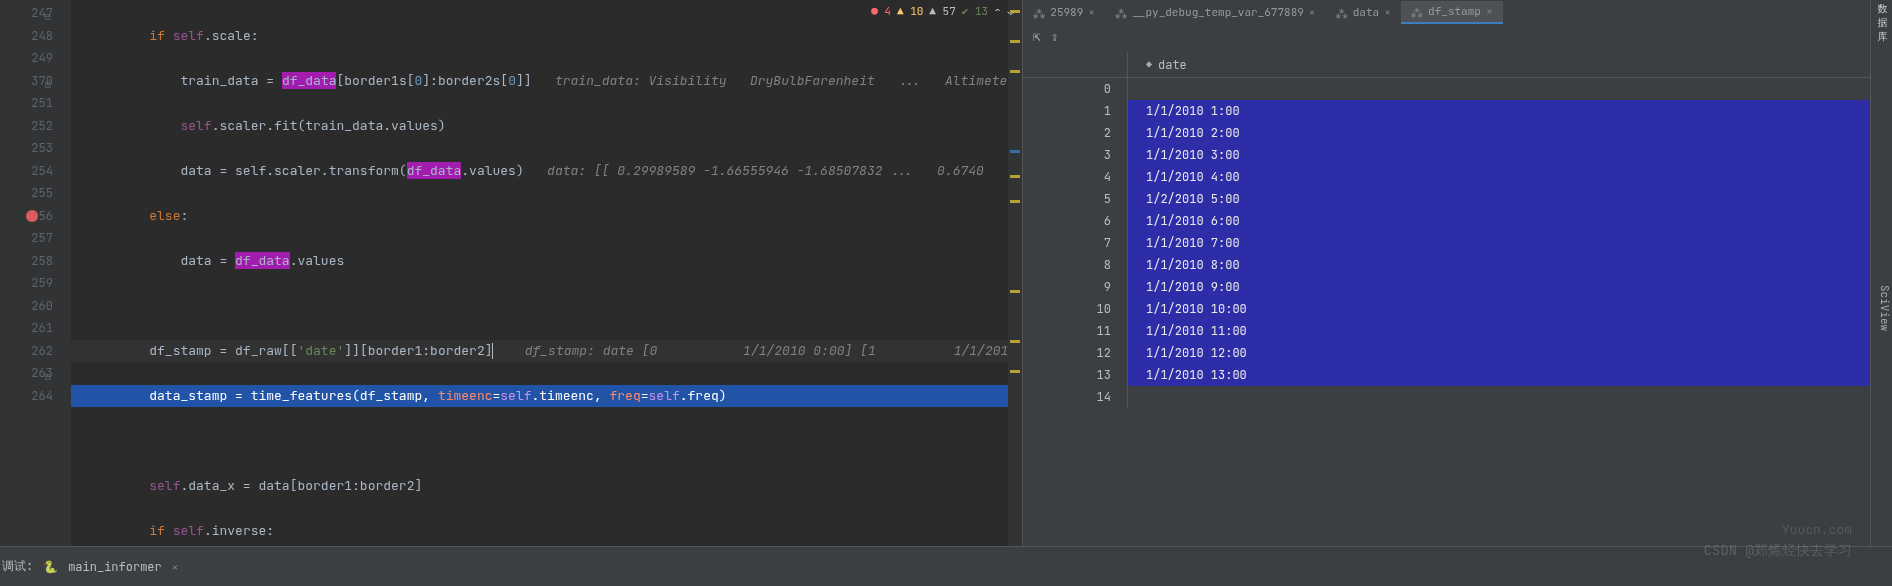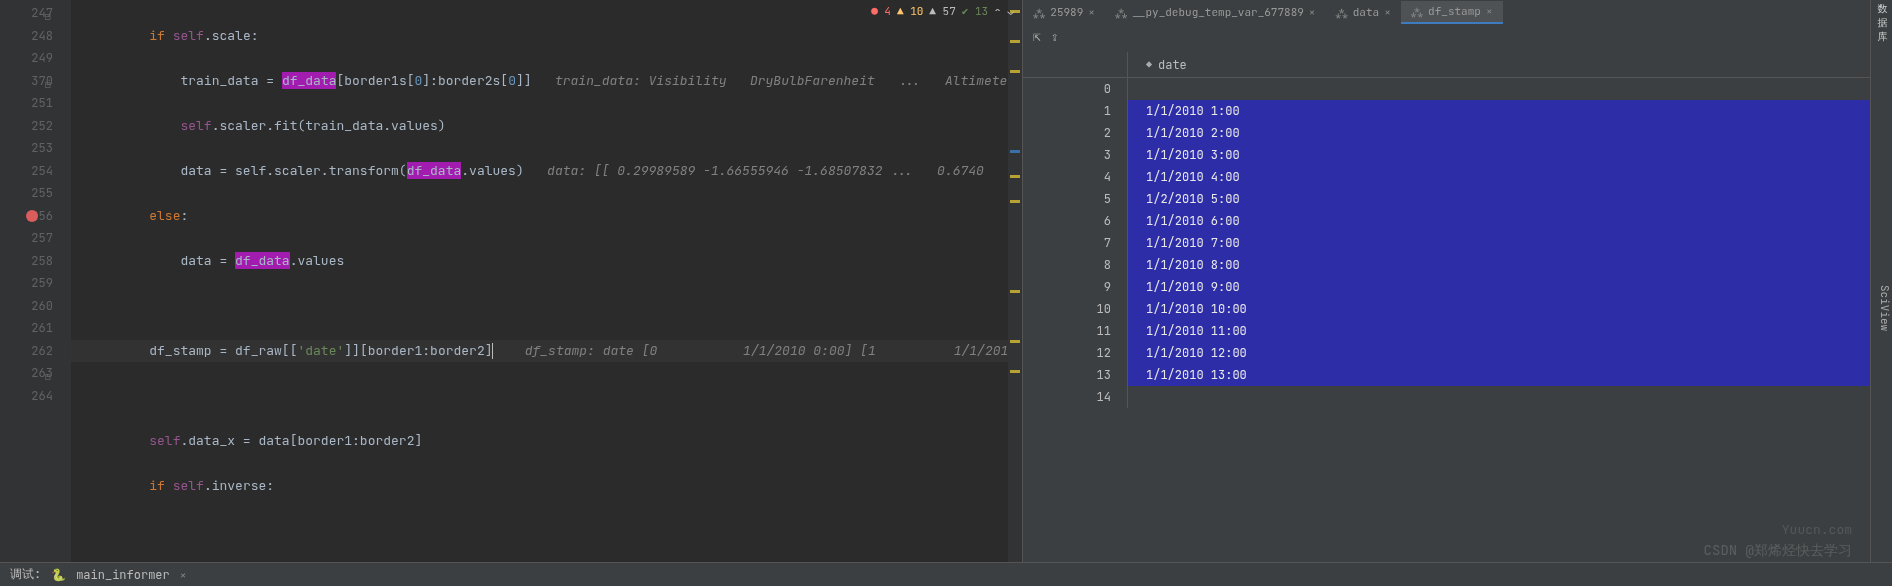--- a/index.html
+++ b/index.html
@@ -57,21 +57,21 @@
 .dt-header { display: flex; background: #3c3f41; border-bottom: 1px solid #555; height: 26px; position: sticky; top: 0; }
 .dt-idx-col { width: 105px; text-align: right; padding-right: 16px; color: #bbb; border-right: 1px solid #555; line-height: 22px; font-size: 12px; }
 .dt-date-col { flex: 1; padding-left: 18px; line-height: 22px; font-size: 12px; }
 .dt-header .dt-date-col { color: #bbb; display: flex; align-items: center; gap: 6px; }
 .dt-row { display: flex; height: 22px; }
 .dt-row .dt-date-col { background: #2d2da8; color: #e8e8e8; }
 .dt-sort { font-size: 10px; color: #aaa; }
 .data-footer { height: 24px; display: flex; justify-content: space-between; padding: 3px 12px; font-size: 11px; color: #aaa; border-top: 1px solid #555; }
 .side-tool { width: 22px; background: #3c3f41; border-left: 1px solid #555; writing-mode: vertical-rl; text-align: center; padding-top: 30px; color: #aaa; font-size: 11px; position: relative; }
 .side-db { position: absolute; top: 2px; left: 2px; writing-mode: horizontal-tb; font-size: 10px; color: #ccc; }
-.debug-bar { position: absolute; bottom: 0; left: 0; right: 0; height: 24px; background: #3c3f41; border-top: 1px solid #555; display: flex; align-items: center; padding: 0 10px; font-size: 12px; color: #bbb; gap: 10px; margin-top: 40px; }
+.debug-bar { position: absolute; bottom: 0; left: 0; right: 0; height: 40px; background: #3c3f41; border-top: 1px solid #555; display: flex; align-items: center; padding: 0 2px; font-size: 12px; color: #bbb; gap: 10px; margin-top: 40px; }
 .watermark { position: absolute; bottom: 26px; right: 40px; color: rgba(200,200,200,0.22); font-size: 14px; pointer-events: none; }
 .watermark2 { position: absolute; bottom: 48px; right: 40px; color: rgba(200,200,200,0.18); font-size: 13px; pointer-events: none; }
 </style>
 </head>
 <body>
 
 <div class="main-layout">
   <div class="editor-area">
     <div class="tabs-bar">
       <div class="file-tab">
@@ -126,20 +126,21 @@
       </div>
       <div class="code-area">
 <div class="code-line">        <span class="kw">if</span><span class="self"> self</span>.scale:</div>
 <div class="code-line">            <span>train_data = </span><span class="hl-var">df_data</span><span>[border1s[</span><span class="num">0</span><span>]:border2s[</span><span class="num">0</span><span>]]</span><span class="comment">   train_data: Visibility   DryBulbFarenheit   ...   Altimete</span></div>
 <div class="code-line"><span class="self">            self</span>.scaler.fit(train_data.values)</div>
 <div class="code-line"><span>            data = self.scaler.transform(</span><span class="hl-var">df_data</span><span>.values)</span><span class="comment">   data: [[ 0.29989589 -1.66555946 -1.68507832 ...   0.6740</span></div>
 <div class="code-line">        <span class="kw">else</span>:</div>
 <div class="code-line"><span>            data = </span><span class="hl-var">df_data</span><span>.values</span></div>
 <div class="code-line"></div>
 <div class="code-line hl-current"><span>        df_stamp = df_raw[[</span><span class="str">'date'</span><span>]][border1:border2]</span><span class="cursor"></span><span class="comment">    df_stamp: date [0           1/1/2010 0:00] [1          1/1/201</span></div>
+<div class="code-line hl-exec"><span>        data_stamp = time_features(df_stamp, </span><span class="param">timeenc</span>=<span class="self">self</span>.timeenc, <span class="param">freq</span>=<span class="self">self</span>.freq)</div>
 <div class="code-line"></div>
 <div class="code-line">        <span class="self">self</span>.data_x = data[border1:border2]</div>
 <div class="code-line">        <span class="kw">if</span> <span class="self">self</span>.inverse:</div>
 
 
 
 
 
       </div>
       <div class="marker-bar">

